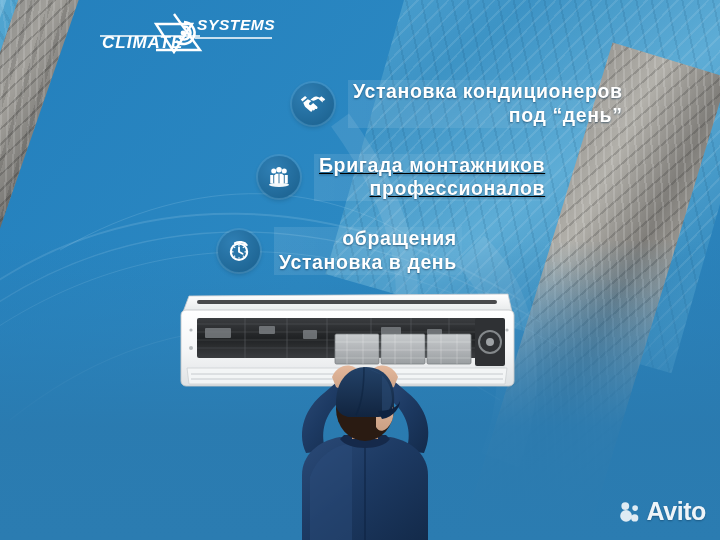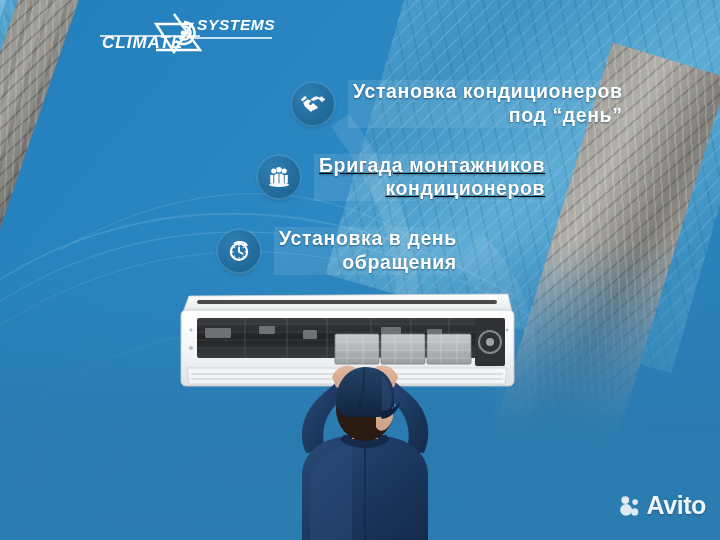--- a/index.html
+++ b/index.html
@@ -166,21 +166,21 @@
   .f3 .txt{ text-align:right; }
 
   
   .ac-wrap{ position:absolute; left:175px; top:288px; width:345px; height:110px; }
 
   
   .tech{ position:absolute; left:240px; top:355px; width:250px; height:185px; }
 
   
   .avito{
-    position:absolute; right:14px; bottom:20px;
+    position:absolute; right:14px; bottom:14px;
     display:flex; align-items:center; gap:5px;
     opacity:.92;
   }
   .avito .word{
     color:#ffffff;
     font-size:25px;
     font-weight:bold;
     letter-spacing:-.4px;
     text-shadow:0 1px 2px rgba(0,30,55,.4);
   }
@@ -272,21 +272,21 @@
           </g>
           <g stroke="#1f6796" stroke-width="1.1" fill="none">
             <line x1="9.5" y1="13.5" x2="9.5" y2="23.7"></line>
             <line x1="22.5" y1="13.5" x2="22.5" y2="23.7"></line>
             <line x1="16" y1="12" x2="16" y2="23.7"></line>
           </g>
         </svg>
       </div>
       <div class="txt">
         <span class="ln">Бригада монтажников</span>
-        <span class="ln">кондиционеров</span>
+        <span class="ln">профессионалов</span>
       </div>
     </div>
 
     <div class="feature f3">
       <div class="ic">
         <svg viewBox="0 0 32 32" width="26" height="26">
           <circle cx="16" cy="17" r="10" fill="none" stroke="#ffffff" stroke-width="2.6"></circle>
           <g stroke="#ffffff" stroke-width="1.5">
             <line x1="16" y1="8.4" x2="16" y2="10.2"></line>
             <line x1="16" y1="23.8" x2="16" y2="25.6"></line>
@@ -296,22 +296,22 @@
             <line x1="20.8" y1="21.8" x2="22" y2="23"></line>
             <line x1="22" y1="11" x2="20.8" y2="12.2"></line>
             <line x1="11.2" y1="21.8" x2="10" y2="23"></line>
           </g>
           <path d="M16 11.5 L16 17 L20.4 19.4" fill="none" stroke="#ffffff" stroke-width="2.3" stroke-linecap="round"></path>
           <path d="M11 6.4 C16 3.6 22 4.6 25.4 8.6" fill="none" stroke="#ffffff" stroke-width="2.4" stroke-linecap="round"></path>
           <path d="M26.8 9.6 L24 5.2 L20.8 8.4 Z" fill="#ffffff"></path>
         </svg>
       </div>
       <div class="txt">
+        <span class="ln">обращения</span>
         <span class="ln">Установка в день</span>
-        <span class="ln">обращения</span>
       </div>
     </div>
 
   </div>
 
   <div class="ac-wrap">
     <svg viewBox="0 0 345 110" width="345" height="110">
       <defs>
         <linearGradient id="acBody" x1="0" y1="0" x2="0" y2="1">
           <stop offset="0" stop-color="#ffffff"></stop>

